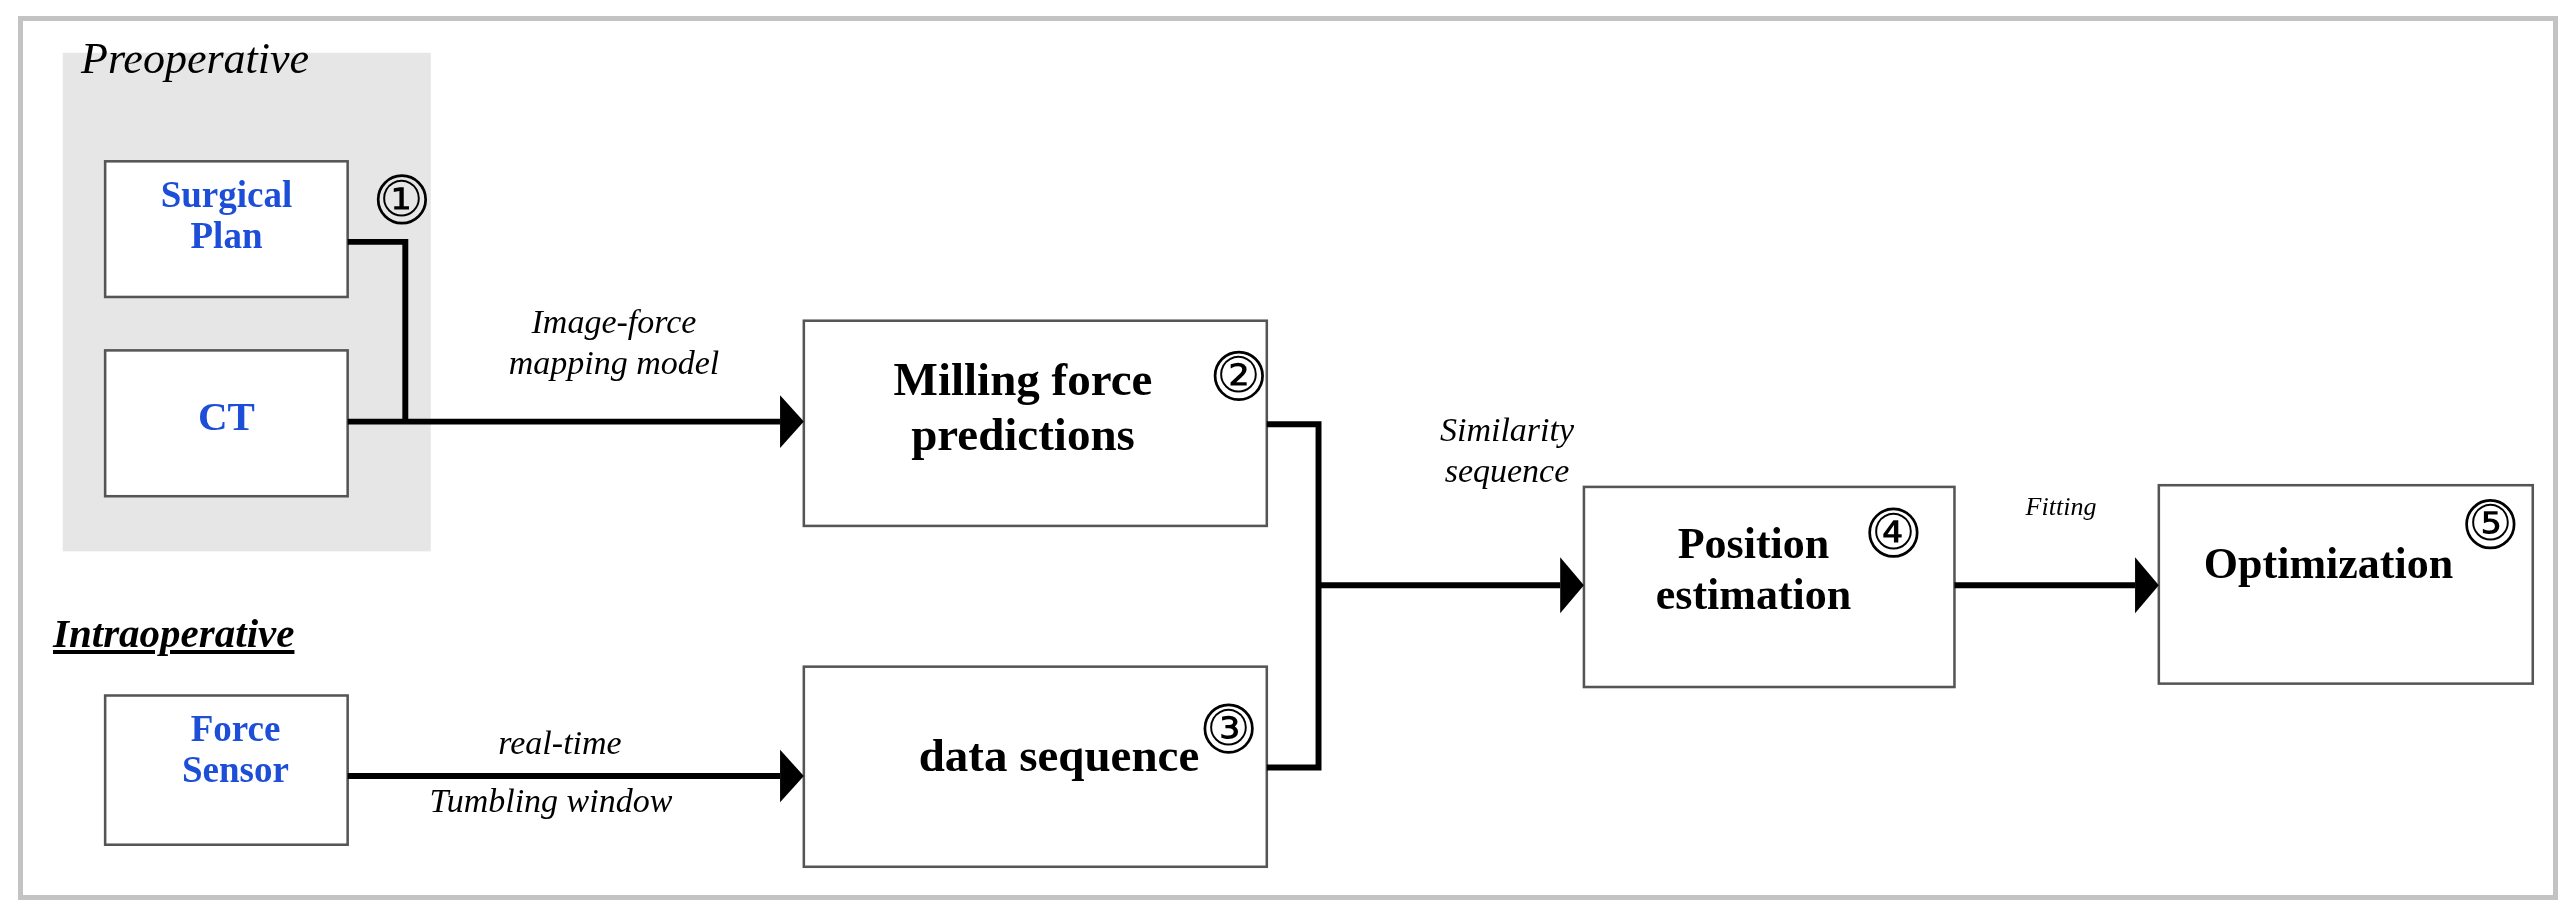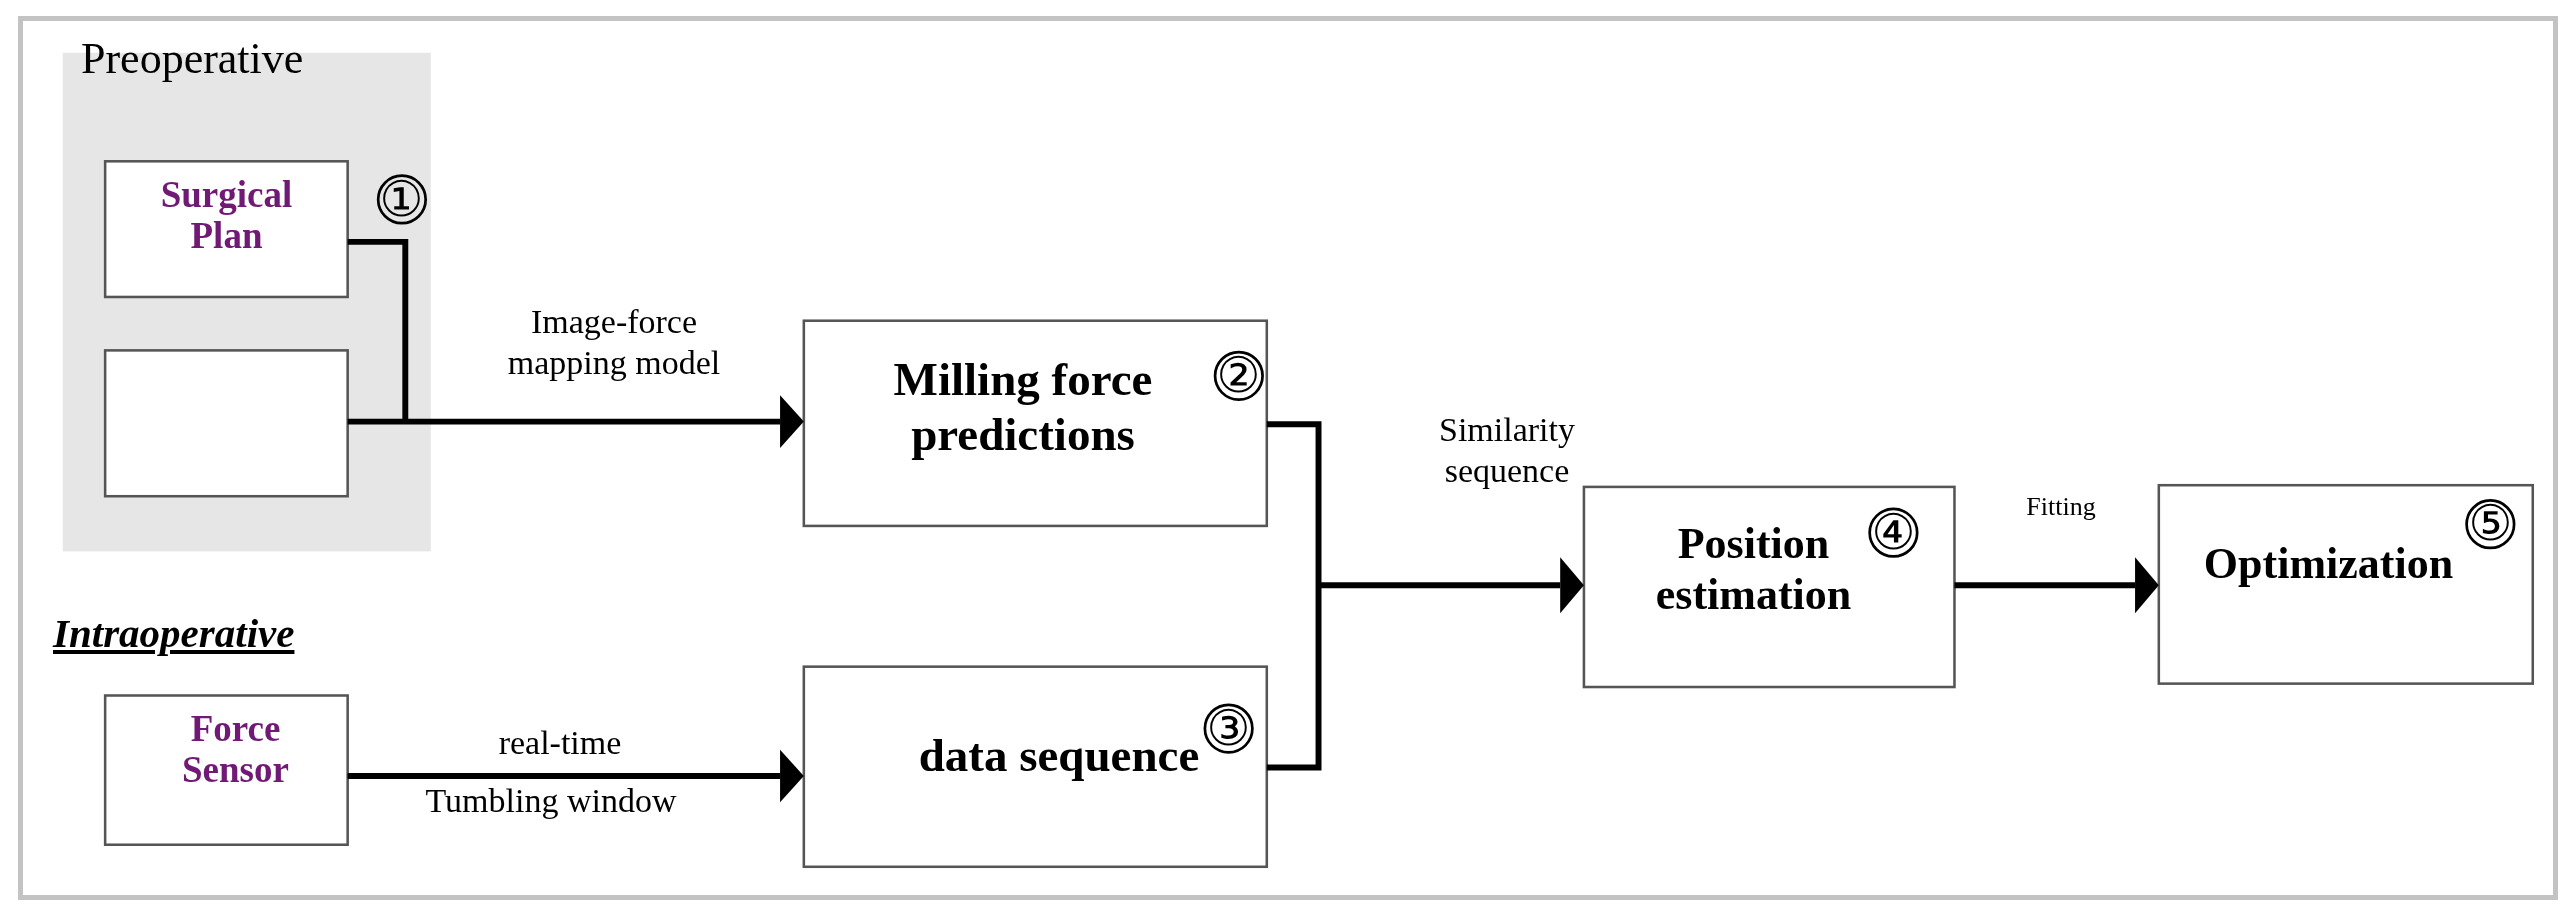--- a/index.html
+++ b/index.html
@@ -14,23 +14,23 @@
     border:5.1px solid #c3c3c3;box-sizing:border-box;background:#ffffff;
   }
   svg.canvas{position:absolute;left:0;top:0;width:2576px;height:917px;}
   .grp-panel{fill:#e6e6e6;stroke:none;}
   .nodebox{fill:#ffffff;stroke:#555555;stroke-width:3;}
   .conn{stroke:#000000;stroke-width:7;fill:none;stroke-linecap:butt;}
   .arrowhead{fill:#000000;stroke:none;}
   .circ{fill:none;stroke:#000000;stroke-width:3.2;}
 
   .lbl{position:absolute;color:#000;white-space:pre;line-height:1.06;}
-  .green{color:#701a75;font-weight:bold;font-family:"Liberation Serif",serif;}
+  .green{color:#1d4ed8;font-weight:bold;font-family:"Liberation Serif",serif;}
   .bold{font-weight:bold;}
-  .ital{}
+  .ital{font-style:italic;}
   .bital{font-style:italic;font-weight:bold;}
   .ctr{text-align:center;}
   .num{position:absolute;color:#000;font-family:"Liberation Serif",serif;
        text-align:center;line-height:1;}
 </style>
 </head>
 <body>
 
 <div id="stage">
 
@@ -71,20 +71,21 @@
     <circle class="circ" cx="2937" cy="618" r="28"></circle>
   </svg>
 
   <div class="lbl ital" style="left:81px;top:36px;font-size:44px;">Preoperative</div>
 
   <div class="lbl bital" style="left:53px;top:612px;font-size:41px;text-decoration:underline;">Intraoperative</div>
 
   <div class="lbl green ctr" style="left: 105px; top: 174px; width: 243px; font-size: 37px; line-height: 1.12; white-space: pre-line;">Surgical
 Plan</div>
 
+  <div class="lbl green ctr" style="left:105px;top:395px;width:243px;font-size:41px;">CT</div>
 
   <div class="lbl green ctr" style="left: 105px; top: 708px; width: 243px; font-size: 37px; line-height: 1.12; white-space: pre-line; margin-left: 9px;">Force
 Sensor</div>
 
   <div class="lbl bold ctr" style="left: 804px; top: 352px; width: 438px; font-size: 47px; line-height: 1.18; white-space: pre-line;">Milling force
 predictions</div>
 
   <div class="lbl bold ctr" style="left:840px;top:731px;width:438px;font-size:47px;">data sequence</div>
 
   <div class="lbl bold ctr" style="left: 1584px; top: 518px; width: 339px; font-size: 44px; line-height: 1.16; white-space: pre-line; font-family: Liberation Serif, serif;">Position

